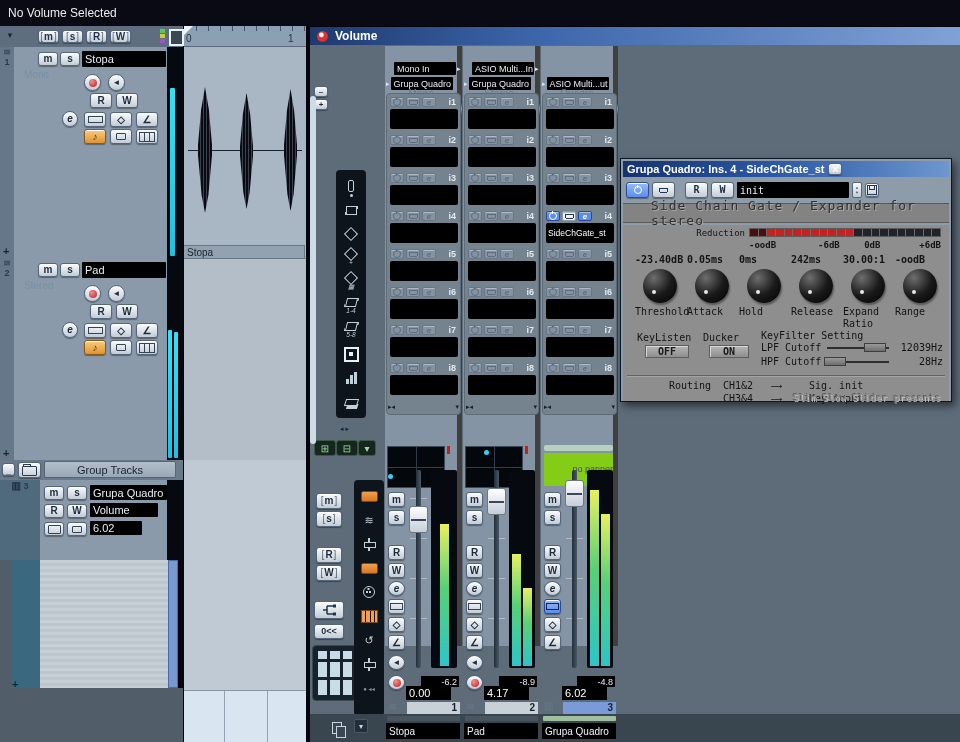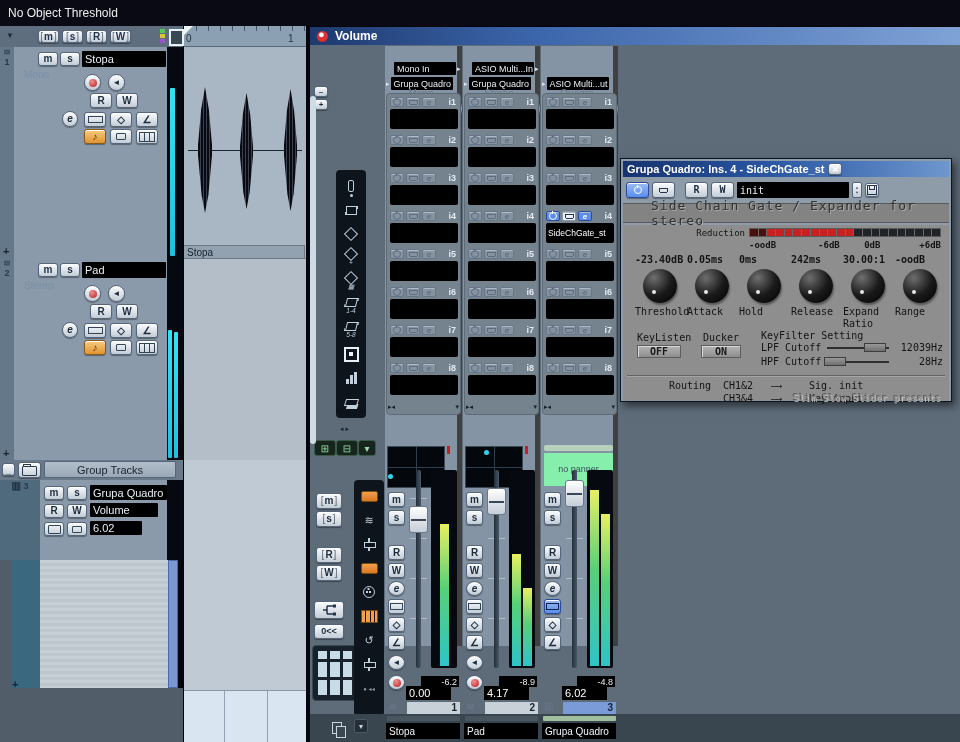--- a/index.html
+++ b/index.html
@@ -120,22 +120,22 @@
   .on-bypass{background:#ECF2F8;border-color:#8A98A8;color:#24344C;}
   .on-edit{background:#5B8DEE;border-color:#2A4A9E;color:#FFF;}
   .ins-foot{position:absolute;top:355px;left:3px;width:71px;height:12px;color:#17212D;font-size:7px;
     display:flex;align-items:center;}
   .ins-foot .fdn{margin-left:auto;}
   .pan-grid{position:absolute;left:2px;top:2px;width:56px;height:40px;background:#04080C;border:1px solid #3A4854;}
   .pgl{position:absolute;background:#2E3E4E;}
   .pan-dot{position:absolute;width:5px;height:5px;border-radius:50%;background:#35D0F0;margin:-2px;}
   .ptick{position:absolute;left:62px;top:2px;width:3px;height:8px;background:#C42020;}
   .pan-strip{position:absolute;left:3px;top:1px;width:69px;height:6px;background:#B6D2BC;border-radius:2px;}
-  .nopan{position:absolute;left:3px;top:9px;width:69px;height:33px;background:#86efac;
-    color:#3E5060;font-size:9px;text-align:center;line-height:33px;}
+  .nopan{position:absolute;left:3px;top:9px;width:69px;height:33px;background:#84cc16;
+    color:#3E5060;font-size:9px;text-align:right;line-height:33px;}
   .fbtn{position:absolute;left:3px;width:17px;height:15px;}
   .groove{position:absolute;left:31px;top:424px;width:5px;height:198px;
     background:linear-gradient(90deg,#222E3A,#4A5866);border-radius:2px;}
   .grad{position:absolute;left:25px;width:17px;height:1px;background:rgba(240,248,255,.4);}
   .cap{position:absolute;left:24px;width:19px;height:27px;border-radius:3px;
     background:linear-gradient(#FFFFFF,#C6CED8);border:1px solid #6A7888;box-sizing:border-box;}
   .cap::after{content:'';position:absolute;left:1px;top:12px;width:15px;height:2px;background:#3A4858;}
   .meterbox{position:absolute;left:46px;top:424px;width:26px;height:198px;background:#060A10;border-radius:2px;}
   .mbar{position:absolute;bottom:2px;width:9px;
     background:linear-gradient(#E8F060,#58D078 45%,#2EC4C8);}
@@ -186,38 +186,38 @@
   .kcol{position:absolute;top:29px;width:50px;}
   .kval{font-size:10px;font-weight:bold;white-space:nowrap;}
   .knob{width:34px;height:34px;border-radius:50%;margin:4px auto 3px;position:relative;
     background:radial-gradient(circle at 32% 26%,#6E6E6E,#1A1A1A 52%,#000);
     box-shadow:1px 2px 2px rgba(0,0,0,.4);}
   .knob::after{content:'';position:absolute;left:9px;top:21px;width:4px;height:4px;border-radius:50%;background:#E8E8E8;}
   .klab{font-size:10px;line-height:1.15;}
   #keyrow{position:absolute;left:0;top:107px;width:326px;height:40px;font-size:10px;}
   .toggle{width:44px;height:13px;background:linear-gradient(#B4B4B4,#8E8E8E);border:1px solid #5E5E5E;
     box-shadow:inset 1px 1px 0 #D8D8D8;color:#1A1A1A;font-weight:bold;font-size:10px;
-    display:flex;align-items:center;justify-content:center;box-sizing:border-box;}
+    display:flex;align-items:center;justify-content:center;box-sizing:border-box;margin-left:8px;}
   .sltrack{position:relative;height:9px;flex:1;margin:0 4px;}
   .sltrack::before{content:'';position:absolute;left:0;right:0;top:4px;height:2px;background:#2E2E2E;}
   .handle{position:absolute;top:0;width:22px;height:9px;margin-left:-11px;
     background:linear-gradient(#9A9A9A,#6E6E6E);border:1px solid #3E3E3E;box-sizing:border-box;}
   #pdivider{position:absolute;left:4px;top:150px;width:318px;height:0;border-top:1px solid #646464;border-bottom:1px solid #A4A4A4;}
   #routing{position:absolute;left:0;top:155px;width:326px;font-size:10px;}
   .rarr{letter-spacing:-1px;}
   #credit{position:absolute;right:8px;top:13px;font-size:9px;color:#8E8E8E;letter-spacing:.5px;
     text-shadow:1px 1px 0 #C6C6C6,-1px -1px 0 #565656;}
 </style>
 </head>
 <body>
 
 <div id="screen">
 
   <div id="infobar" class="abs">
-    <span>No Object Threshold</span>
+    <span>No Volume Selected</span>
   </div>
 
   <div id="project" class="abs">
     <div id="ptoolbar" class="abs">
       <span class="abs" style="left:6px;top:5px;font-size:8px;color:#1A2A3A">▼</span>
       <span class="btn3d brk" style="left:38px">m</span>
       <span class="btn3d brk" style="left:62px">s</span>
       <span class="btn3d brk" style="left:86px">R</span>
       <span class="btn3d brk" style="left:110px">W</span>
       <span class="abs" style="left:160px;top:3px;width:5px;height:4px;background:#58C858"></span>

